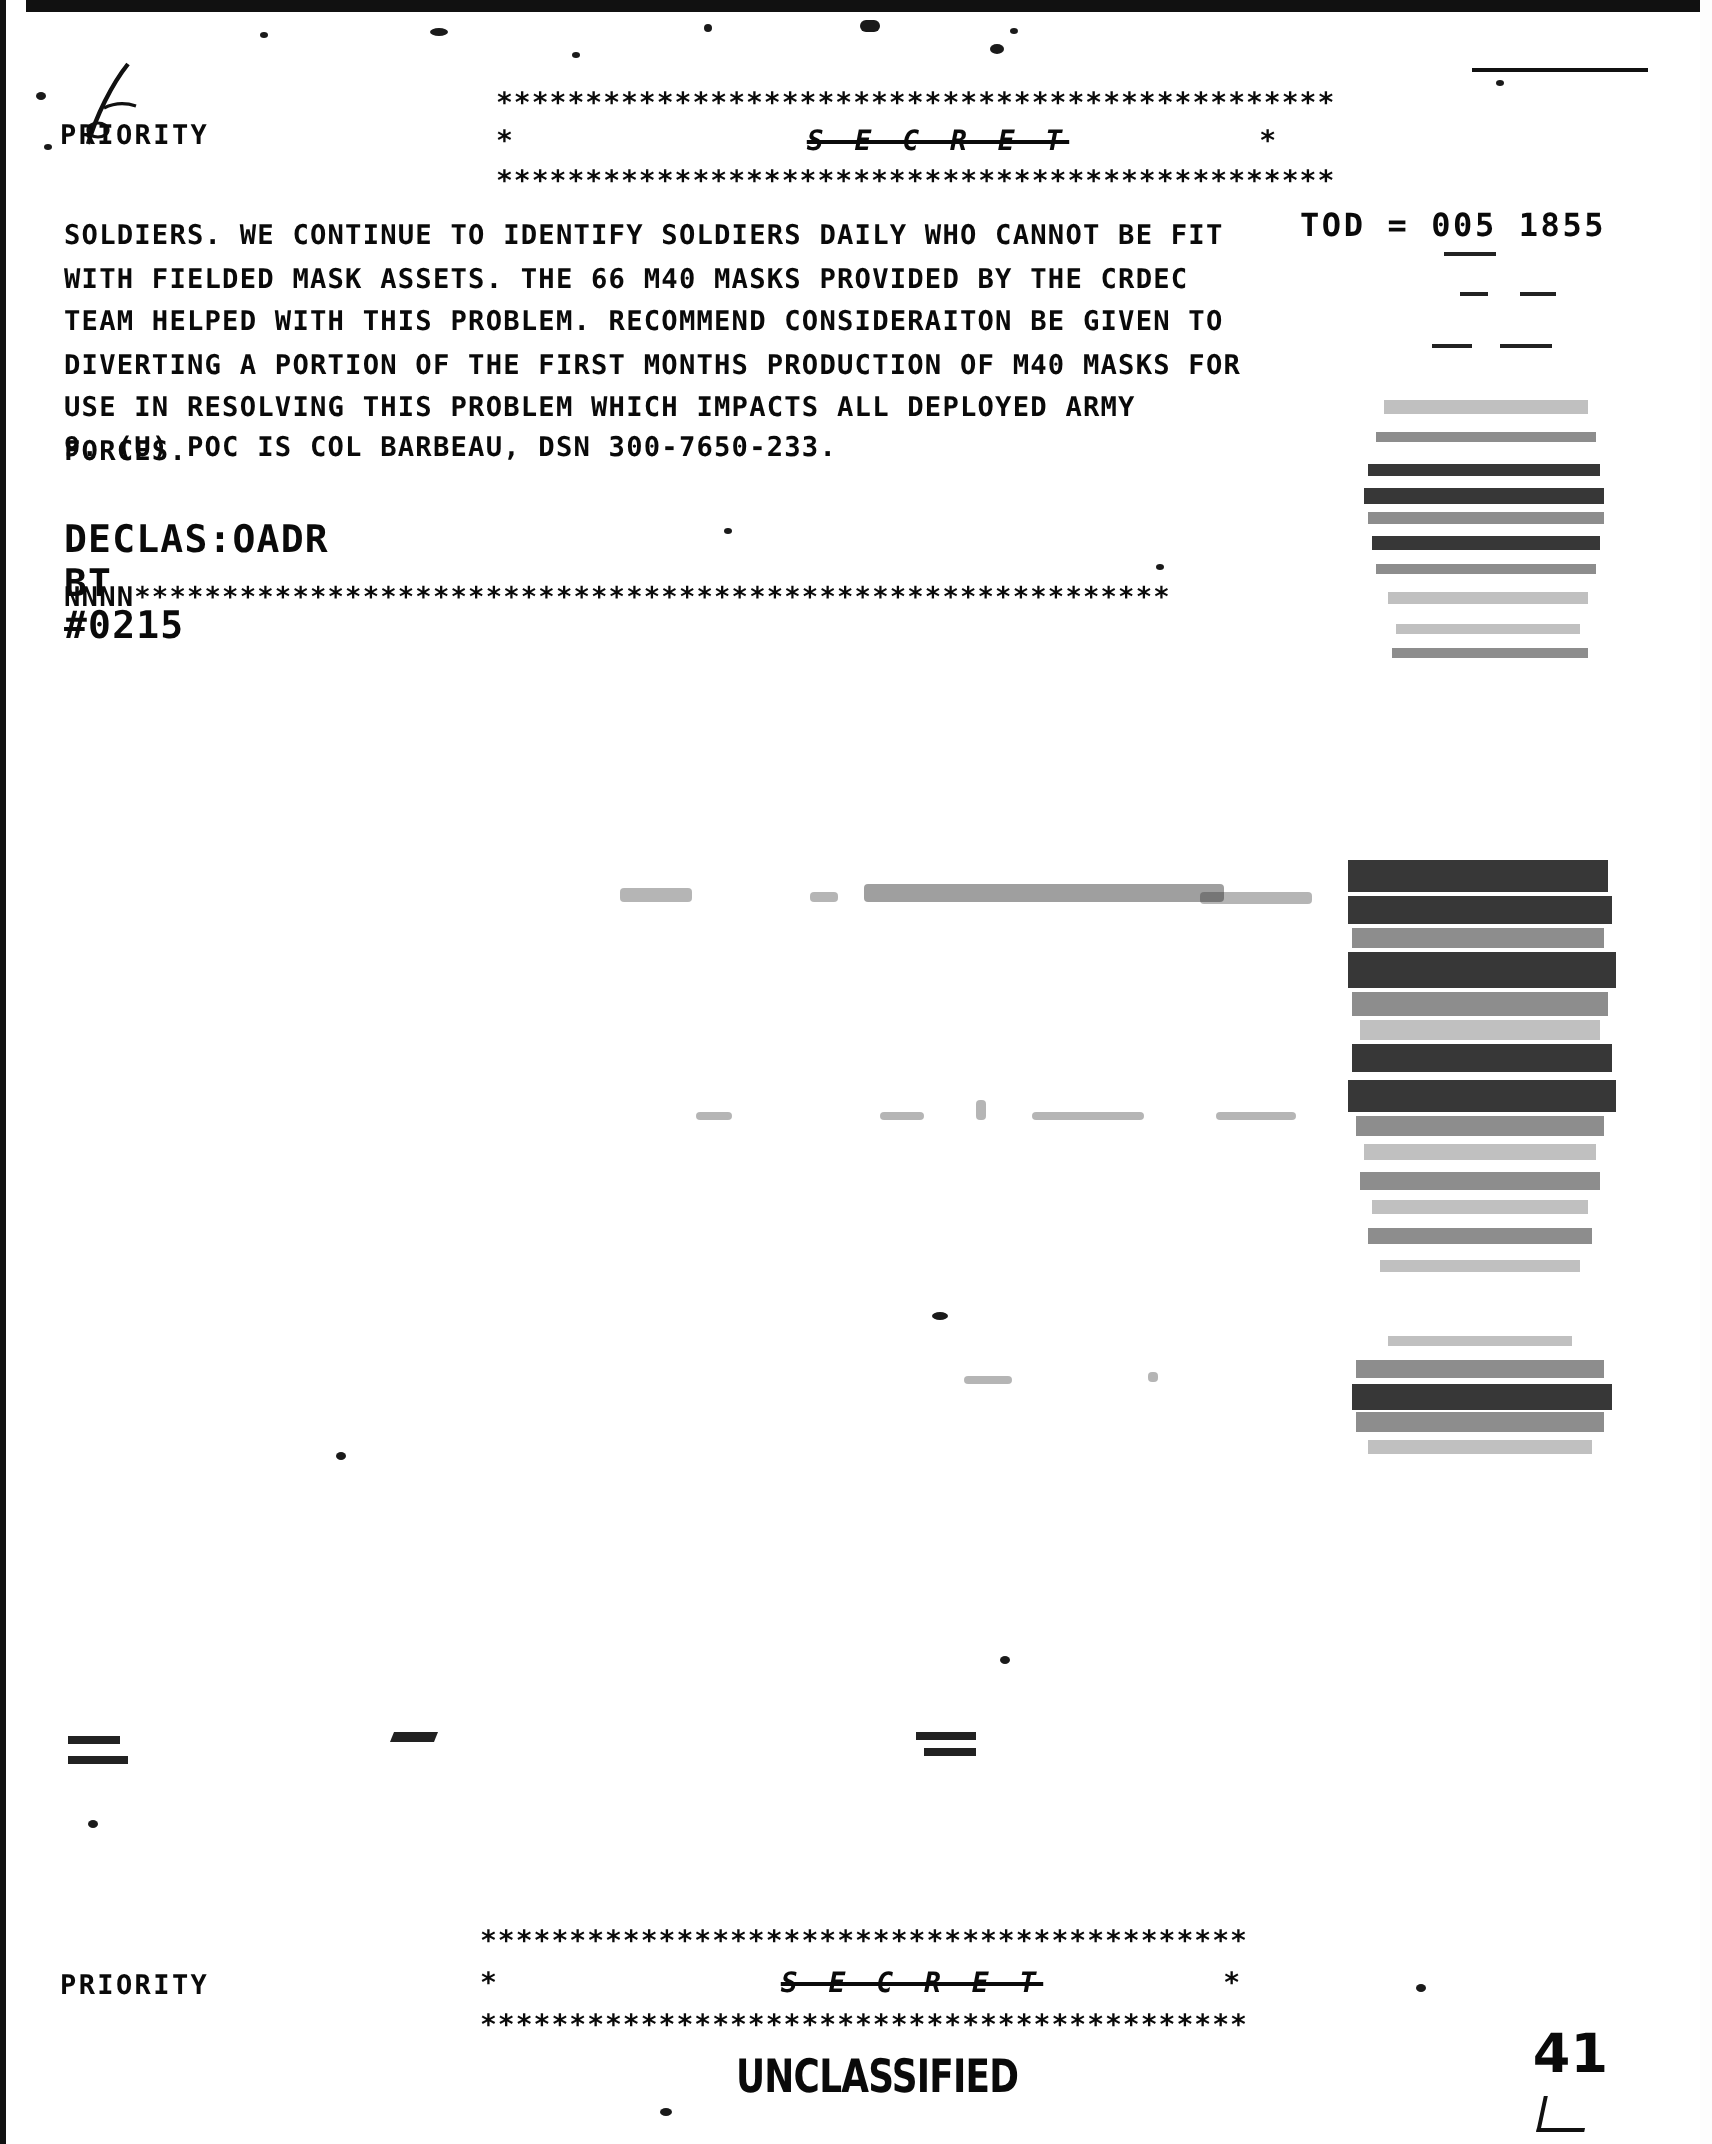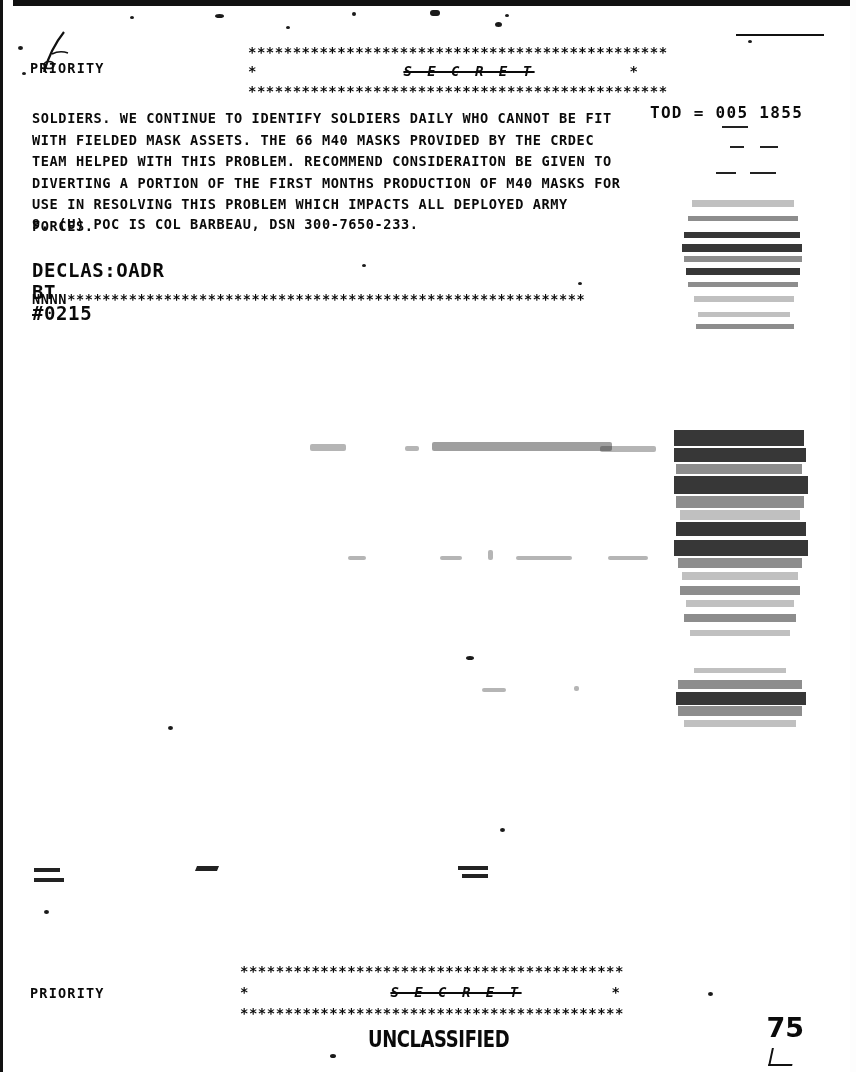--- a/index.html
+++ b/index.html
@@ -316,16 +316,16 @@
   <div class="ftr-priority">PRIORITY</div>
   <div class="stars-block star-row-f-top">*******************************************</div>
   <div class="sec-row-f">
     <span>*</span>
     <span class="sec-word">S E C R E T</span>
     <span>*</span>
   </div>
   <div class="stars-block star-row-f-bot">*******************************************</div>
 
   <div class="unclass">UNCLASSIFIED</div>
-  <div class="page-num">75</div>
+  <div class="page-num">41</div>
   <div class="corner-mark"></div>
 
 </div>
 
 </body></html>

